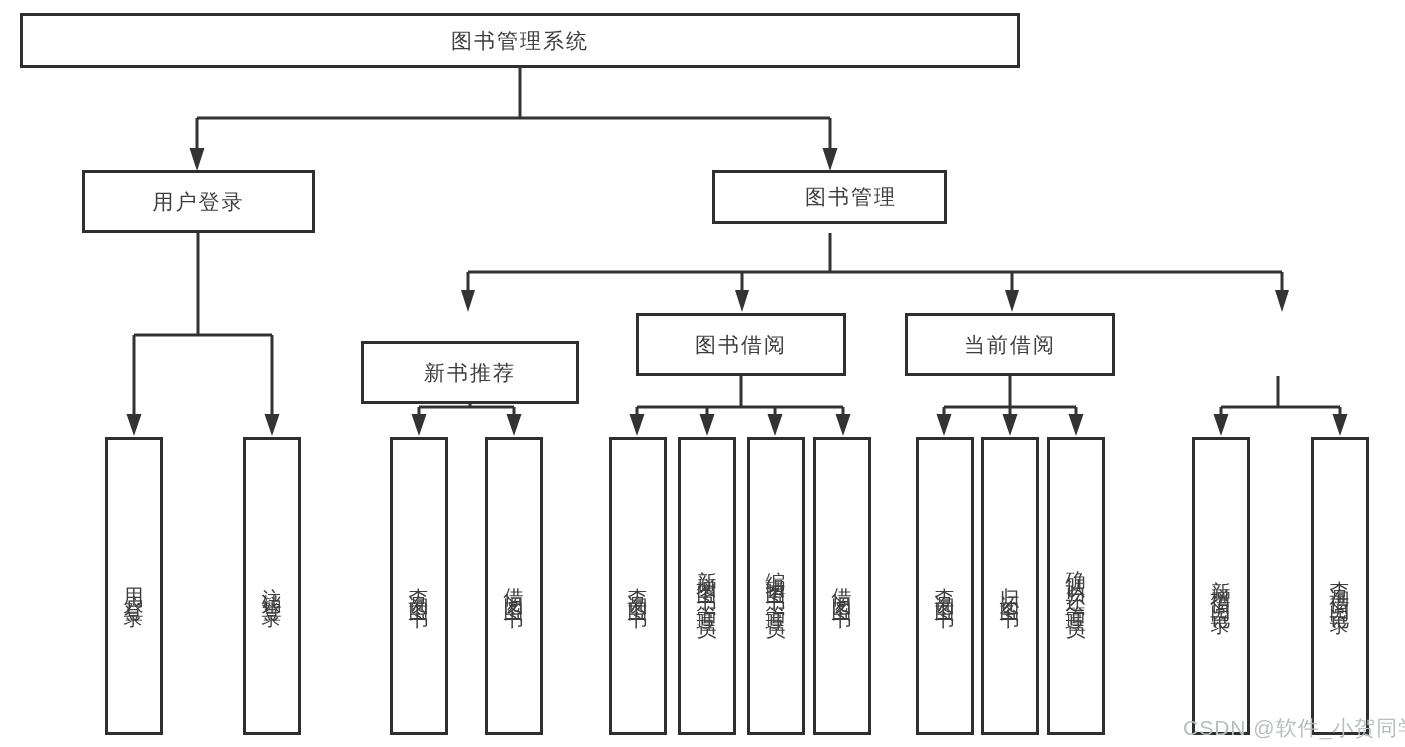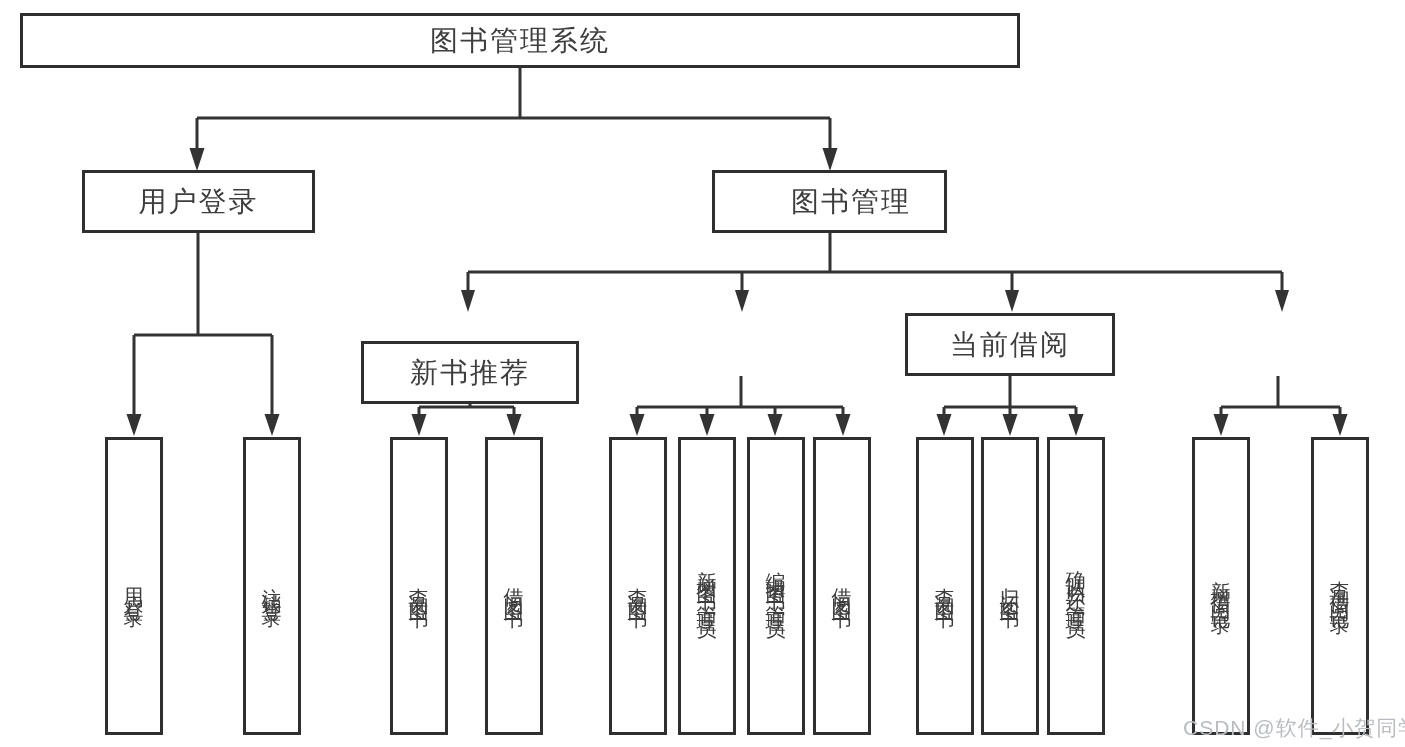--- a/index.html
+++ b/index.html
@@ -27,21 +27,21 @@
     border: 3px solid #2f2f2f;
     background: #ffffff;
     color: #3d3d3d;
     display: flex;
     align-items: center;
     justify-content: center;
     text-align: center;
     z-index: 2;
   }
   .hnode {
-    font-size: 28px;
+    font-size: 21px;
     letter-spacing: 2px;
   }
   .leaf {
     width: 58px;
     height: 298px;
     top: 437px;
     font-size: 20px;
     letter-spacing: 7px;
     writing-mode: vertical-rl;
     text-orientation: mixed;
@@ -99,23 +99,24 @@
       <polygon points="1002.5,414 1017.5,414 1010,436"></polygon>
       <polygon points="1068.5,414 1083.5,414 1076,436"></polygon>
       <polygon points="1213.5,414 1228.5,414 1221,436"></polygon>
       <polygon points="1332.5,414 1347.5,414 1340,436"></polygon>
     </g>
   </svg>
 
   <div class="node hnode" style="left:20px; top:13px; width:1000px; height:55px;">图书管理系统</div>
 
   <div class="node hnode" style="left:82px; top:170px; width:233px; height:63px;">用户登录</div>
-  <div class="node hnode" style="left:712px; top:170px; width:235px; height:63px;padding-left:43px;">图书管理</div>
+  <div class="node hnode" style="left:712px; top:170px; width:235px; height:54px;padding-left:43px;">图书管理</div>
 
   <div class="node hnode" style="left:361px; top:313px; width:218px; height:63px;margin-top:28px;">新书推荐</div>
+  <div class="node hnode" style="left:636px; top:313px; width:210px; height:63px;">图书借阅</div>
   <div class="node hnode" style="left:905px; top:313px; width:210px; height:63px;">当前借阅</div>
 
   <div class="node leaf" style="left:105px;">用户登录</div>
   <div class="node leaf" style="left:243px;">注销登录</div>
 
   <div class="node leaf" style="left:390px;">查询图书</div>
   <div class="node leaf" style="left:485px;">借阅图书</div>
 
   <div class="node leaf" style="left:609px;">查询图书</div>
   <div class="node leaf" style="left:678px;">新增图书（管理员）</div>

